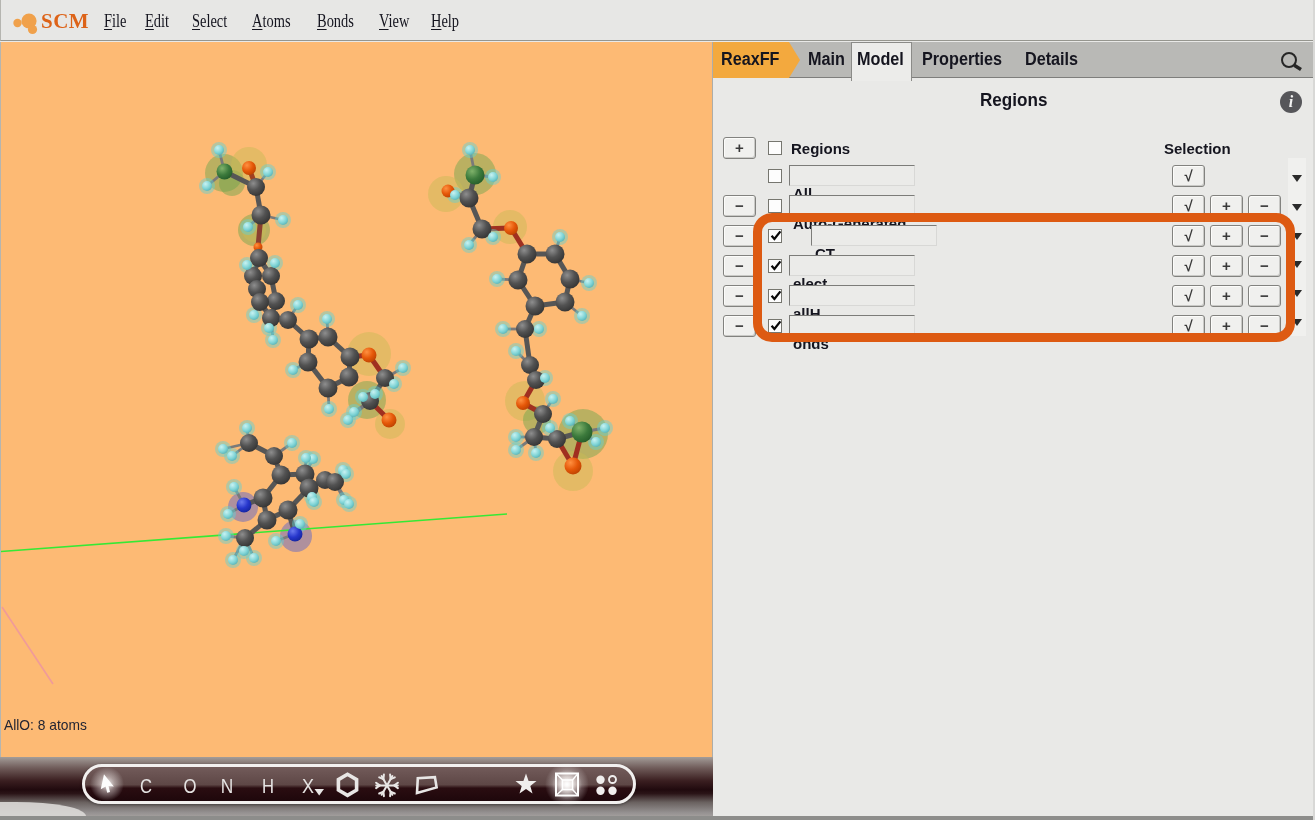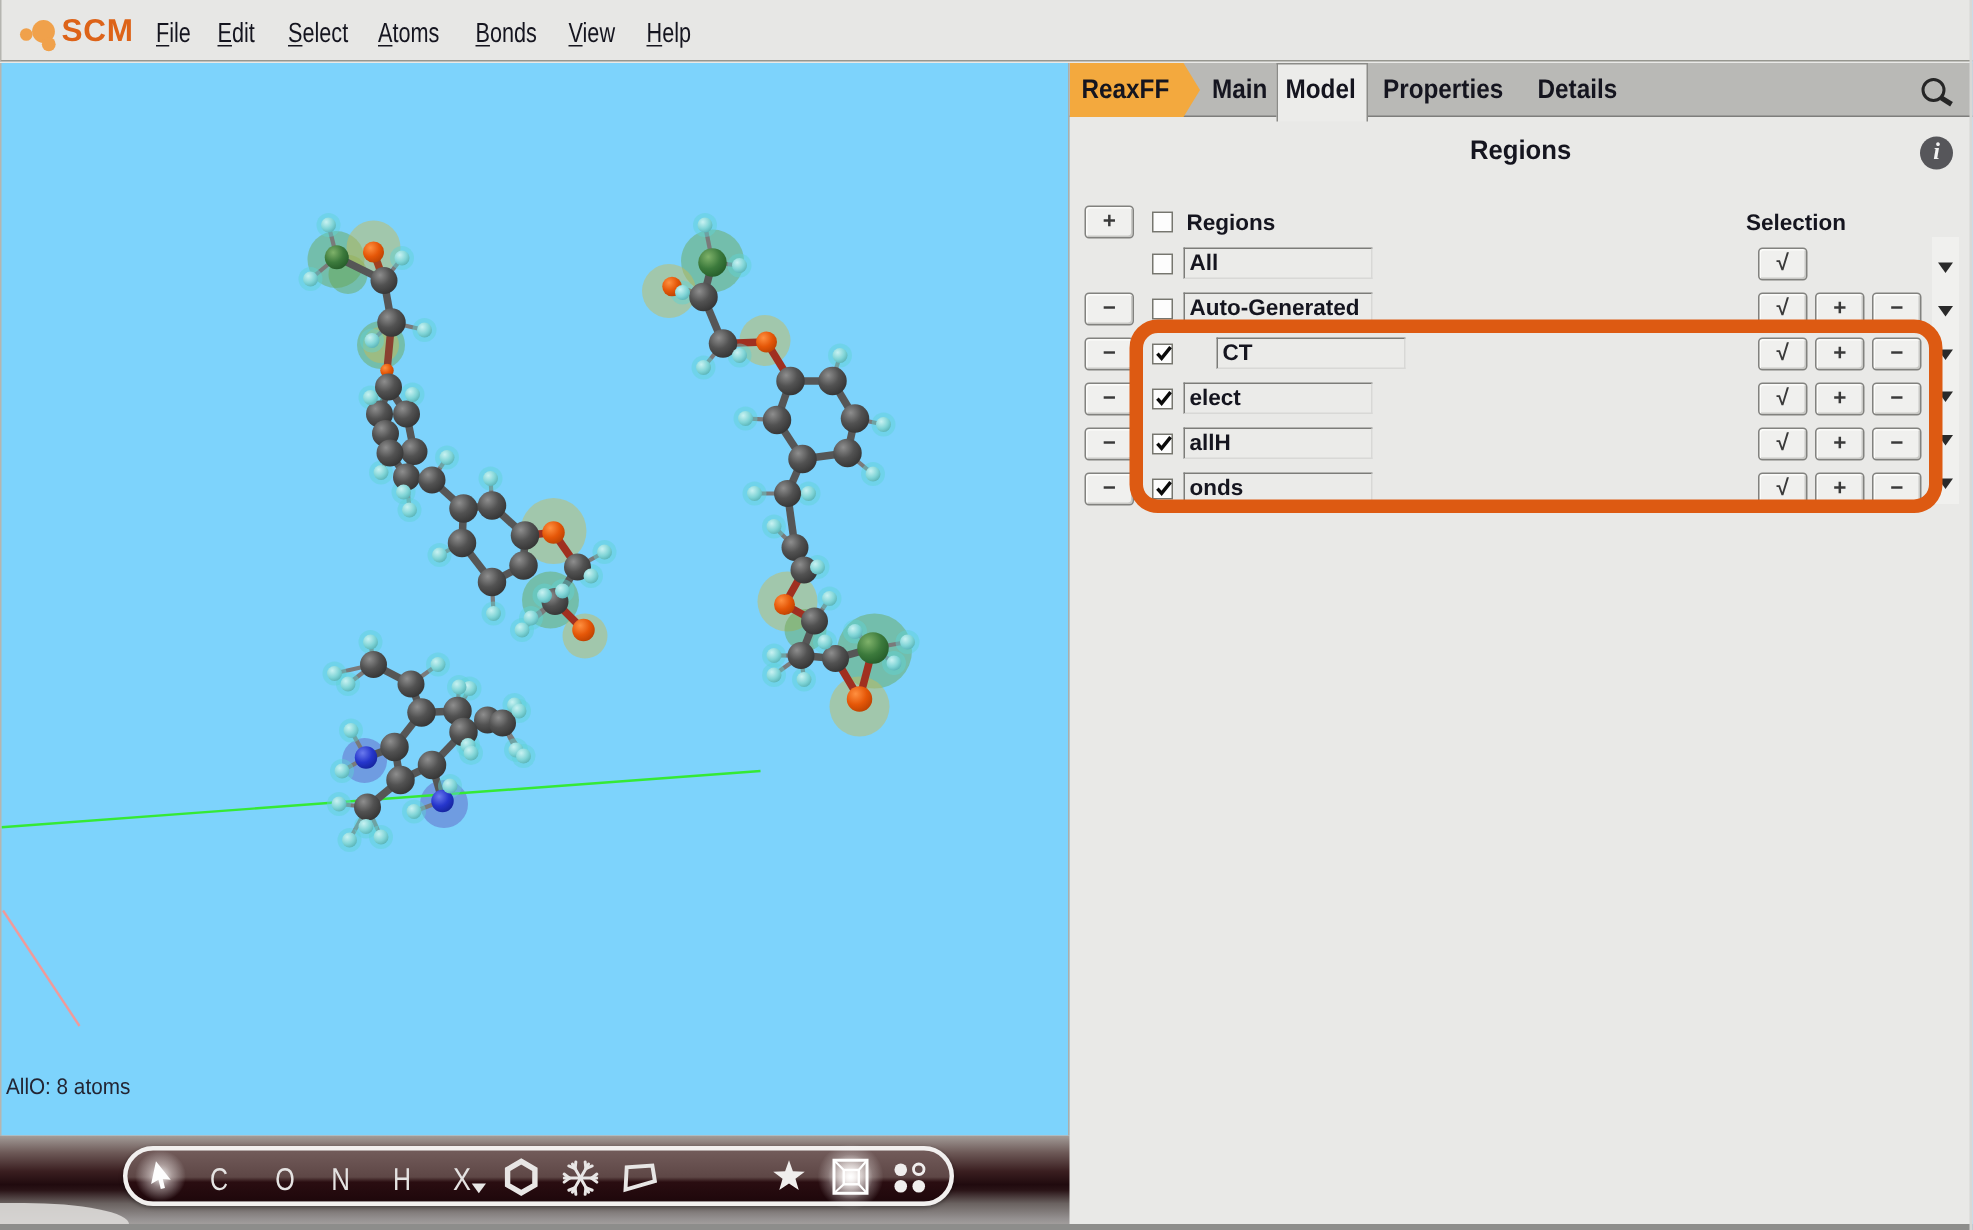--- a/index.html
+++ b/index.html
@@ -1,37 +1,37 @@
 <!DOCTYPE html>
 <html><head>
 <meta charset="utf-8">
 <style>
 html,body{margin:0;padding:0;}
 body{width:1315px;height:820px;position:relative;overflow:hidden;background:#e9e9e7;font-family:"Liberation Sans",sans-serif;}
 #redge{position:absolute;right:0;top:0;width:2px;height:820px;background:#d8d8d6;z-index:50;}
-#menubar{position:absolute;left:0;top:0;width:1315px;height:41px;background:#e7e7e5;border-bottom:1px solid #96968f;box-sizing:border-box;border-left:1px solid #b5b5b0;}
+#menubar{position:absolute;left:0;top:0;width:1315px;height:41px;background:#e7e7e5;border-bottom:1px solid #96968f;box-sizing:border-box;border-left:1px solid #b5b5b0;font-family:Liberation Serif, serif;}
 .mi{position:absolute;top:11px;font-size:18.5px;color:#15151f;transform:scaleX(0.78);transform-origin:0 0;white-space:nowrap;}
 .mi u{text-decoration:underline;text-underline-offset:2px;}
 #scmtxt{position:absolute;left:40px;top:9px;font-size:21px;font-weight:bold;color:#dd6318;letter-spacing:0.5px;}
-#viewer{position:absolute;left:0;top:42px;width:823px;height:715px;background:#7dd3fc;border-left:1px solid #b5b5b0;box-sizing:border-box;}
+#viewer{position:absolute;left:0;top:42px;width:823px;height:715px;background:#fdba74;border-left:1px solid #b5b5b0;box-sizing:border-box;}
 #status{position:absolute;left:3px;top:674px;font-size:15px;color:#232533;transform:scaleX(0.92);transform-origin:0 0;}
 #bottombar{position:absolute;left:0;top:757px;width:714px;height:63px;background:linear-gradient(#a49d99 0%,#6e5a58 18%,#3a1e20 38%,#200a0e 52%,#2a1417 58%,#6a6260 72%,#949090 88%,#a7a3a1 96%,#8f8f8d 100%);}
 #lbump{position:absolute;left:0;top:802px;width:86px;height:14px;background:#dbd9d7;border-top-right-radius:70px 14px;opacity:0.9;}
 #pill{position:absolute;left:82px;top:764px;width:554px;height:40px;border-radius:21px;border:3px solid #f2f0ef;box-sizing:border-box;background:linear-gradient(#725b5a 0%,#5e4746 52%,#2a0d11 62%,#1e070b 100%);box-shadow:0 1px 3px rgba(0,0,0,0.4);}
 #rightpanel{position:absolute;left:713px;top:42px;width:602px;height:778px;background:#e9e9e7;}
 #tabband{position:absolute;left:713px;top:42px;width:602px;height:36px;background:#b9b9b6;border-bottom:1px solid #7e7e7c;box-sizing:border-box;}
 #reaxtab{position:absolute;left:713px;top:42px;width:87px;height:36px;background:#f3a93e;clip-path:polygon(0 0,76px 0,100% 50%,76px 100%,0 100%);}
 .tabtxt{position:absolute;top:49px;font-size:18px;font-weight:bold;color:#15151f;transform:scaleX(0.9);transform-origin:0 0;white-space:nowrap;}
 #modeltab{position:absolute;left:851px;top:42px;width:61px;height:39px;background:#ececea;border:1px solid #8b8b88;border-bottom:none;box-sizing:border-box;}
 #ptitle{position:absolute;left:980px;top:90px;font-size:18px;font-weight:bold;color:#15151f;transform:scaleX(0.95);transform-origin:0 0;}
 #infoicon{position:absolute;left:1280px;top:91px;width:22px;height:22px;border-radius:50%;background:#56565a;color:#f2f2f2;font-family:"Liberation Serif",serif;font-style:italic;font-weight:bold;font-size:16px;text-align:center;line-height:21px;}
 .btn{position:absolute;width:33px;height:22px;background:#f0f0ee;border:1px solid #82827f;border-radius:3px;box-sizing:border-box;text-align:center;font-size:15px;font-weight:bold;color:#3a3a3a;line-height:19px;box-shadow:inset 1px 1px 0 #fcfcfa, inset -1px -1px 0 #c9c9c6;}
 .cb{position:absolute;width:12px;height:12px;background:#fdfdfd;border:1px solid #76766f;box-sizing:content-box;}
 .cb svg{position:absolute;left:0px;top:-1px;}
-.fld{position:absolute;width:126px;height:21px;background:#ebebe9;border-top:1px solid #7c7c79;border-left:1px solid #7c7c79;border-bottom:1px solid #d8d8d6;border-right:1px solid #d8d8d6;box-sizing:border-box;font-size:15px;font-weight:bold;color:#15151f;padding:1px 0 0 3px;}
+.fld{position:absolute;width:126px;height:21px;background:#ebebe9;border-top:1px solid #7c7c79;border-left:1px solid #7c7c79;border-bottom:1px solid #d8d8d6;border-right:1px solid #d8d8d6;box-sizing:border-box;font-size:15px;font-weight:bold;color:#15151f;padding:19px 0 0 3px;}
 .lbl{position:absolute;font-size:15px;font-weight:bold;color:#15151f;}
 .tri{position:absolute;width:0;height:0;border-left:5.5px solid transparent;border-right:5.5px solid transparent;border-top:7px solid #2a2a2a;}
 #strip{position:absolute;left:1288px;top:158px;width:18px;height:178px;background:#f0f0ee;}
 #annot{position:absolute;left:753px;top:213px;width:542px;height:129px;border:9px solid #dd5a12;border-radius:19px;box-sizing:border-box;}
 </style>
 </head>
 <body>
 <div id="menubar">
   <svg style="position:absolute;left:8px;top:8px" width="32" height="28" viewBox="0 0 32 28">
     <circle cx="8.5" cy="15" r="4.2" fill="#f0a14b"></circle>

